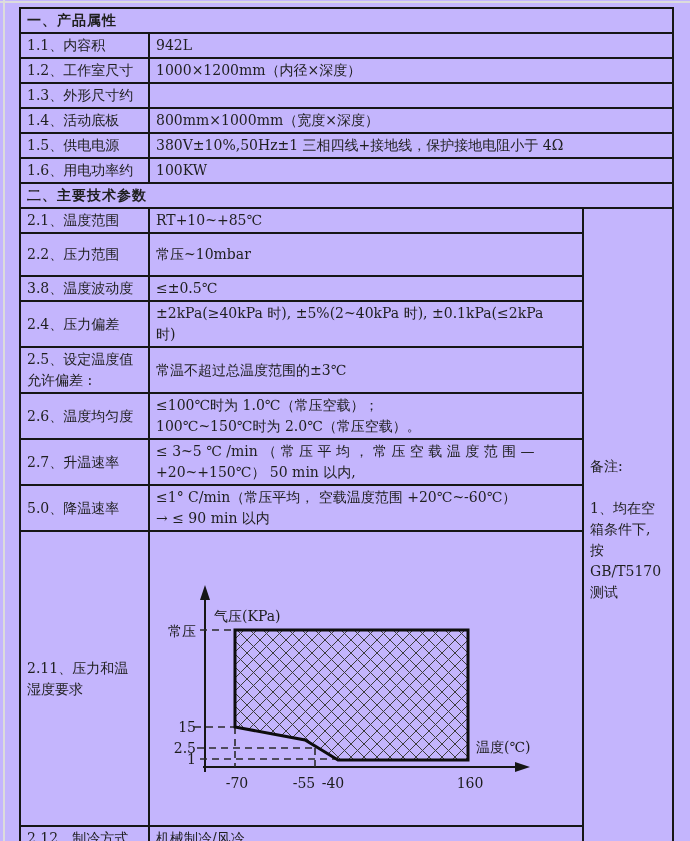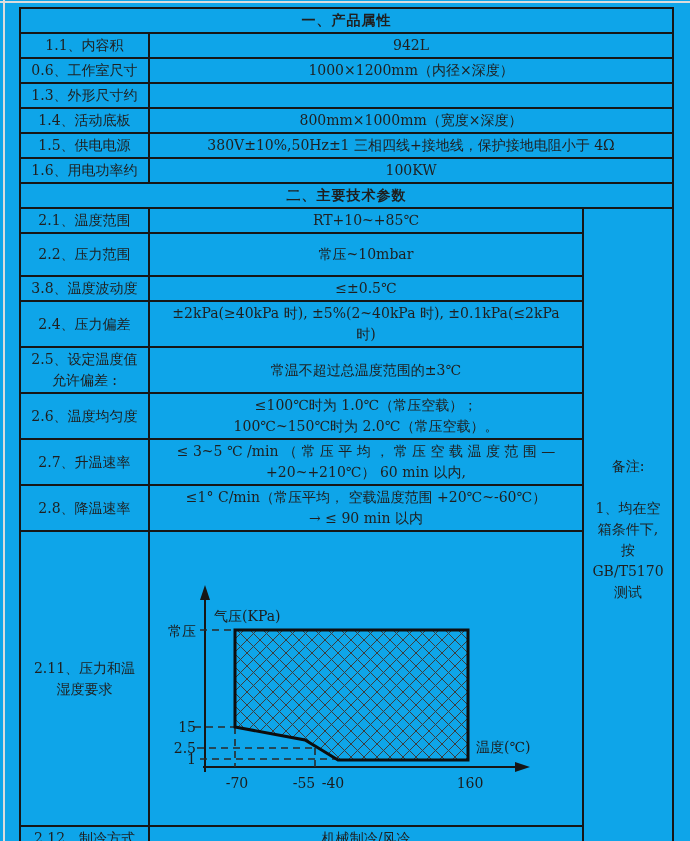--- a/index.html
+++ b/index.html
@@ -1,18 +1,18 @@
 <!DOCTYPE html>
 <html><head>
 <meta charset="utf-8">
 <style>
   html,body{margin:0;padding:0;background:#ffffff;}
   .page{
-    position:relative;width:690px;height:841px;background:#0ea5e9;overflow:hidden;
-    font-family:"DejaVu Serif","Liberation Serif",serif;color:#1f1f1f;text-align:center;
+    position:relative;width:690px;height:841px;background:#c4b5fd;overflow:hidden;
+    font-family:"DejaVu Serif","Liberation Serif",serif;color:#1f1f1f;
   }
   .edge-top{position:absolute;left:0;top:1px;width:690px;height:2px;background:#dcdcdc;}
   .edge-left{position:absolute;left:3px;top:0;width:2px;height:841px;background:#dcdcdc;}
   table.spec{
     position:absolute;left:19px;top:7px;width:653px;
     border-collapse:collapse;table-layout:fixed;
   }
   table.spec td{
     border:2px solid #161616;
     padding:1px 6px;
@@ -45,21 +45,21 @@
 
     <tbody>
         <tr style="height:20px">
       <td colspan="3" class="sec">一、产品属性</td>
     </tr>
     <tr style="height:22px">
       <td class="lbl">1.1、内容积</td>
       <td colspan="2" class="val">942L</td>
     </tr>
     <tr style="height:21px">
-      <td class="lbl">0.6、工作室尺寸</td>
+      <td class="lbl">1.2、工作室尺寸</td>
       <td colspan="2" class="val">1000×1200mm（内径×深度）</td>
     </tr>
     <tr style="height:20px">
       <td class="lbl">1.3、外形尺寸约</td>
       <td colspan="2" class="val"></td>
     </tr>
     <tr style="height:22px">
       <td class="lbl">1.4、活动底板</td>
       <td colspan="2" class="val">800mm×1000mm（宽度×深度）</td>
     </tr>
@@ -105,24 +105,24 @@
       <td class="val vtop">常温不超过总温度范围的±3℃</td>
     </tr>
     <tr style="height:45px">
       <td class="lbl vtop">2.6、温度均匀度</td>
       <td class="val vtop">≤100℃时为 1.0℃（常压空载）；
 100℃~150℃时为 2.0℃（常压空载）。</td>
     </tr>
     <tr style="height:44px">
       <td class="lbl vtop">2.7、升温速率</td>
       <td class="val vtop">≤ 3~5 ℃ /min （ 常 压 平 均 ， 常 压 空 载 温 度 范 围 —
-+20~+210℃）  60  min 以内,</td>
++20~+150℃）  50  min 以内,</td>
     </tr>
     <tr style="height:44px">
-      <td class="lbl vtop">2.8、降温速率</td>
+      <td class="lbl vtop">5.0、降温速率</td>
       <td class="val vtop">≤1° C/min（常压平均， 空载温度范围 +20℃~-60℃）
 →  ≤  90  min 以内</td>
     </tr>
     <tr style="height:245px">
       <td class="lbl">2.11、压力和温
 湿度要求</td>
       <td class="chartcell">
         
         <svg width="430" height="243" viewBox="0 0 430 243">
           <defs>

